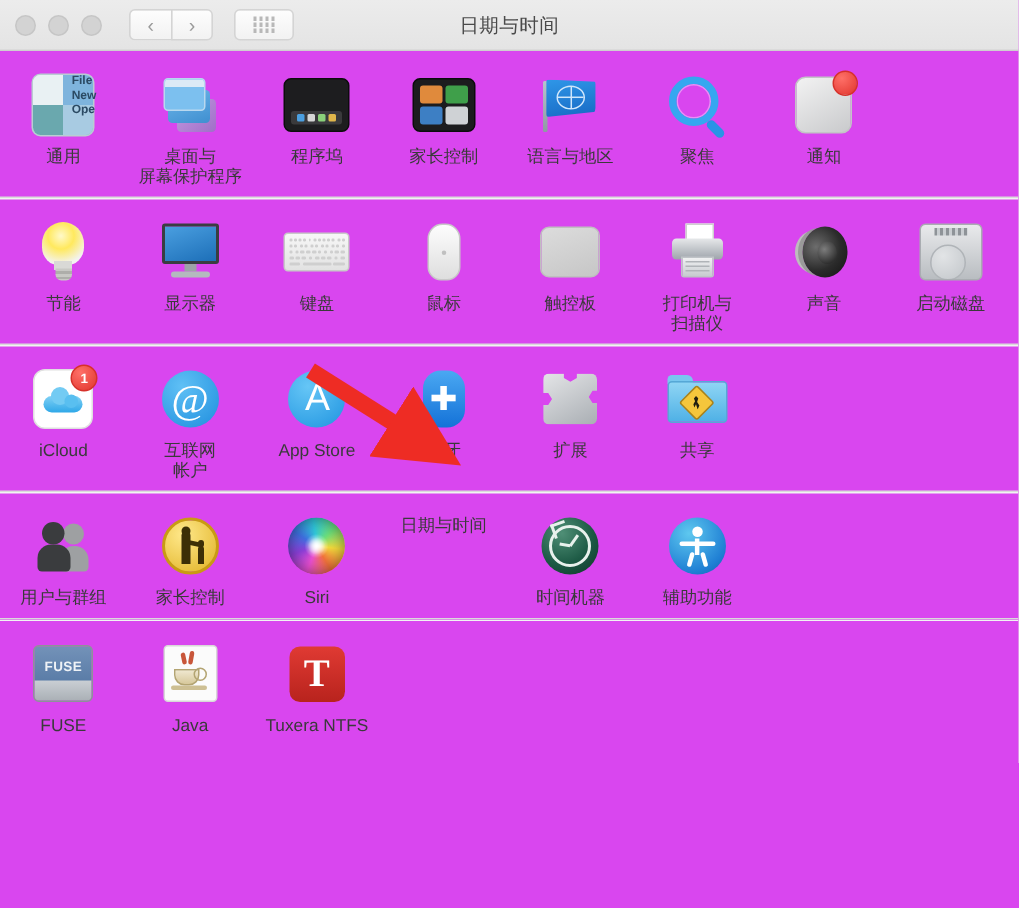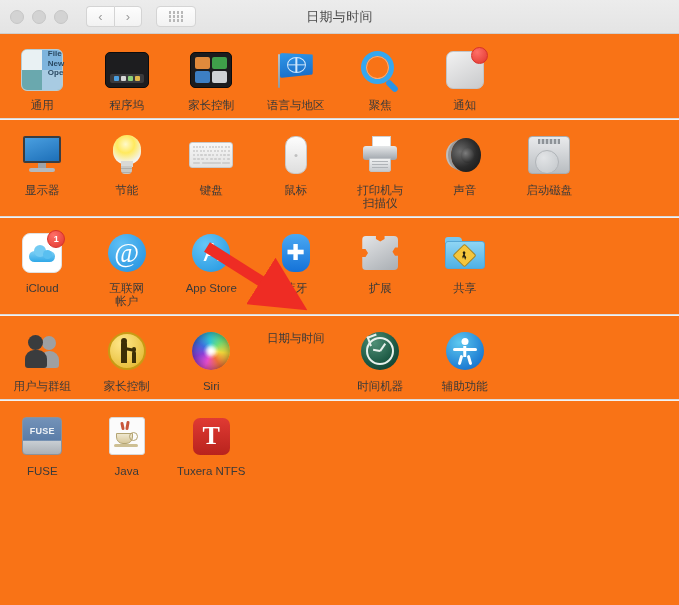--- a/index.html
+++ b/index.html
@@ -132,21 +132,21 @@
   .searchbox .sph {
     font-size: 11.5px;
     color: #b4b4b4;
   }
 
   
   .content {
     flex: 1;
     overflow: hidden;
     position: relative;
-    background: #f97316;
+    background: #d946ef;
   }
   .row {
     display: flex;
     align-items: flex-start;
     padding: 12px 0 6px 0;
     border-bottom: 1px solid #dadada;
     box-shadow: 0 1px 0 #f2f2f2;
   }
   .row.last { border-bottom: none; box-shadow: none; }
   .cell {
@@ -575,20 +575,31 @@
             <div class="q1"></div>
               <div class="q2"></div>
               <div class="q3"></div>
               <div class="q4"></div>
             <div class="txt">File<br>New<br>Ope</div>
           </div>
         </div>
         <div class="cap">通用</div>
       </div>
 
+      <div class="cell">
+        <div class="iconwrap">
+          <div class="ic-desk">
+              <div class="w3"></div>
+              <div class="w2"></div>
+              <div class="w1"></div>
+            </div>
+        </div>
+        <div class="cap" style="white-space:pre-line">桌面与
+屏幕保护程序</div>
+      </div>
 
       <div class="cell">
         <div class="iconwrap">
           <div class="ic-dock">
               <div class="bar">
             <i style="background:#4b9fe0"></i>
                 <i style="background:#d6d6d6"></i>
             <i style="background:#8ad07a"></i>
                 <i style="background:#e0b64b"></i>
           </div>
@@ -637,38 +648,38 @@
             <span class="badge-red" style="width:15px;height:15px;right:-5px;top:-5px;"></span>
           </div>
         </div>
         <div class="cap">通知</div>
       </div>
     </div>
 
     <div class="row">
       <div class="cell">
         <div class="iconwrap">
+          <div class="ic-bulb">
+              <div class="glass"></div>
+              <div class="neck"></div>
+              <div class="screw"></div>
+            </div>
+        </div>
+        <div class="cap">节能</div>
+      </div>
+
+      <div class="cell">
+        <div class="iconwrap">
           <div class="ic-disp">
               <div class="screen"></div>
               <div class="neck"></div>
               <div class="base"></div>
             </div>
         </div>
         <div class="cap">显示器</div>
-      </div>
-
-      <div class="cell">
-        <div class="iconwrap">
-          <div class="ic-bulb">
-              <div class="glass"></div>
-              <div class="neck"></div>
-              <div class="screw"></div>
-            </div>
-        </div>
-        <div class="cap">节能</div>
       </div>
 
       <div class="cell">
         <div class="iconwrap">
           <div class="ic-kb">
             <div class="kr">
                 <i></i>
                 <i></i>
                 <i></i>
                 <i></i>
@@ -729,20 +740,26 @@
 
       <div class="cell">
         <div class="iconwrap">
           <div class="ic-mouse">
               <div class="dot"></div>
             </div>
         </div>
         <div class="cap">鼠标</div>
       </div>
 
+      <div class="cell">
+        <div class="iconwrap">
+          <div class="ic-tp"></div>
+        </div>
+        <div class="cap">触控板</div>
+      </div>
 
       <div class="cell">
         <div class="iconwrap">
           <div class="ic-print">
               <div class="paper"></div>
               <div class="body"></div>
               <div class="out"></div>
             </div>
         </div>
         <div class="cap" style="white-space:pre-line">打印机与

